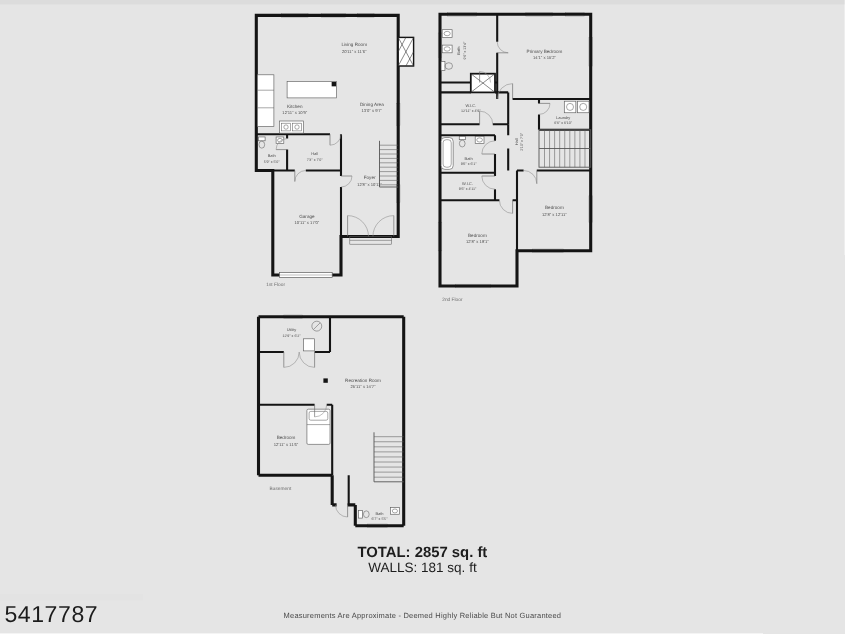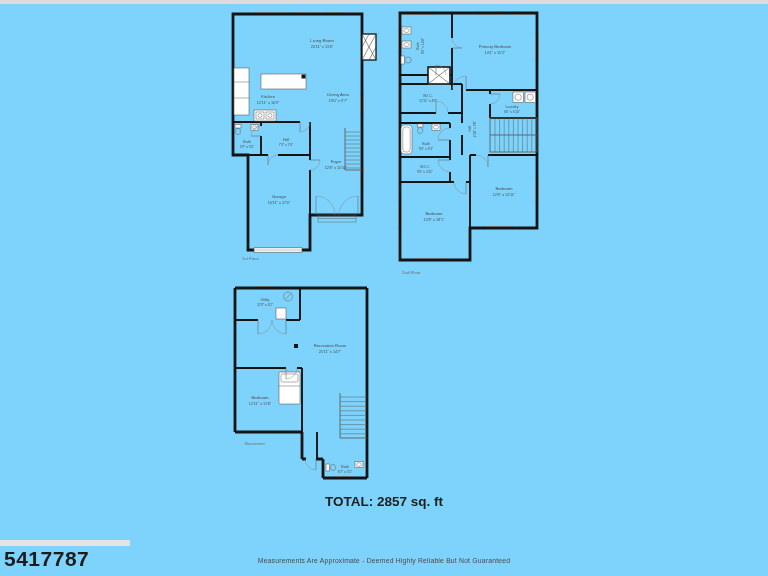--- a/index.html
+++ b/index.html
@@ -1,35 +1,35 @@
 <!DOCTYPE html>
 <html><head>
 <meta charset="utf-8">
 <style>
   html,body{margin:0;padding:0;background:#fff;}
-  .canvas{position:relative;width:768px;height:576px;background:#7dd3fc;overflow:hidden;
+  .canvas{position:relative;width:768px;height:576px;background:#e5e5e5;overflow:hidden;
           font-family:"Liberation Sans",sans-serif;}
   .top-strip{position:absolute;left:0;top:0;width:768px;height:4px;background:#dcdcdc;}
   .bottom-band{position:absolute;left:0;top:540px;width:130px;height:6px;background:#e3e3e3;}
   .plan{position:absolute;}
   .plan-floor1{left:228px;top:8px;}
   .plan-floor2{left:392px;top:8px;}
   .plan-basement{left:222px;top:282px;}
   svg text{font-family:"Liberation Sans",sans-serif;fill:#4d4d4d;}
   .room-name{font-size:4.2px;}
   .room-dims{font-size:3.8px;}
   .room-name-sm{font-size:3.6px;}
   .room-dims-sm{font-size:3.3px;}
   .floor-label{font-size:4.4px;fill:#6e6e6e;}
   .summary{position:absolute;left:0;top:495px;width:768px;text-align:center;color:#1d1d1d;}
   .summary .total{font-size:13.5px;font-weight:bold;line-height:14px;margin-bottom:1px;}
   .summary .sline{font-size:12.3px;line-height:13px;}
   .disclaimer{position:absolute;left:0;top:557px;width:768px;text-align:center;
               font-size:6.8px;color:#4a4a4a;letter-spacing:.2px;}
-  .mls{position:absolute;left:4px;top:547px;font-size:21px;color:#1c1c1c;letter-spacing:.5px;font-weight:bold;}
+  .mls{position:absolute;left:4px;top:547px;font-size:21px;color:#1c1c1c;letter-spacing:.5px;}
   .wall{stroke:#141414;fill:none;}
   .fix{stroke:#606060;stroke-width:.6;fill:#ffffff;}
   .fixl{stroke:#606060;stroke-width:.5;fill:none;}
   .arc{stroke:#8a8a8a;stroke-width:.5;fill:none;}
   .leaf{stroke:#6a6a6a;stroke-width:.6;fill:none;}
   .win{fill:#fafafa;stroke:#979797;stroke-width:.5;}
   .stair{stroke:#5a5a5a;stroke-width:.5;fill:none;}
   .stairb{stroke:#5a5a5a;stroke-width:.85;fill:none;}
   .hatch{stroke:#3a3a3a;stroke-width:.55;fill:none;}
 </style>
@@ -295,20 +295,21 @@
     <text class="room-dims" text-anchor="middle" x="108" y="71">25'11" x 14'7"</text>
     <text class="room-name" text-anchor="middle" x="38" y="117">Bedroom</text>
     <text class="room-dims" text-anchor="middle" x="38" y="123">12'11" x 11'6"</text>
     <text class="room-name-sm" text-anchor="middle" x="123" y="186">Bath</text>
     <text class="room-dims-sm" text-anchor="middle" x="123" y="191">6'7" x 5'5"</text>
     <text class="floor-label" x="23" y="163">Basement</text>
   </svg>
 
   <div class="summary">
     <div class="total">TOTAL: 2857 sq. ft</div>
+    <div class="sline">WALLS: 181 sq. ft</div>
   </div>
 
   <div class="bottom-band"></div>
 
   <div class="disclaimer">Measurements Are Approximate - Deemed Highly Reliable But Not Guaranteed</div>
 
   <div class="mls">5417787</div>
 </div>
 
 </body></html>

